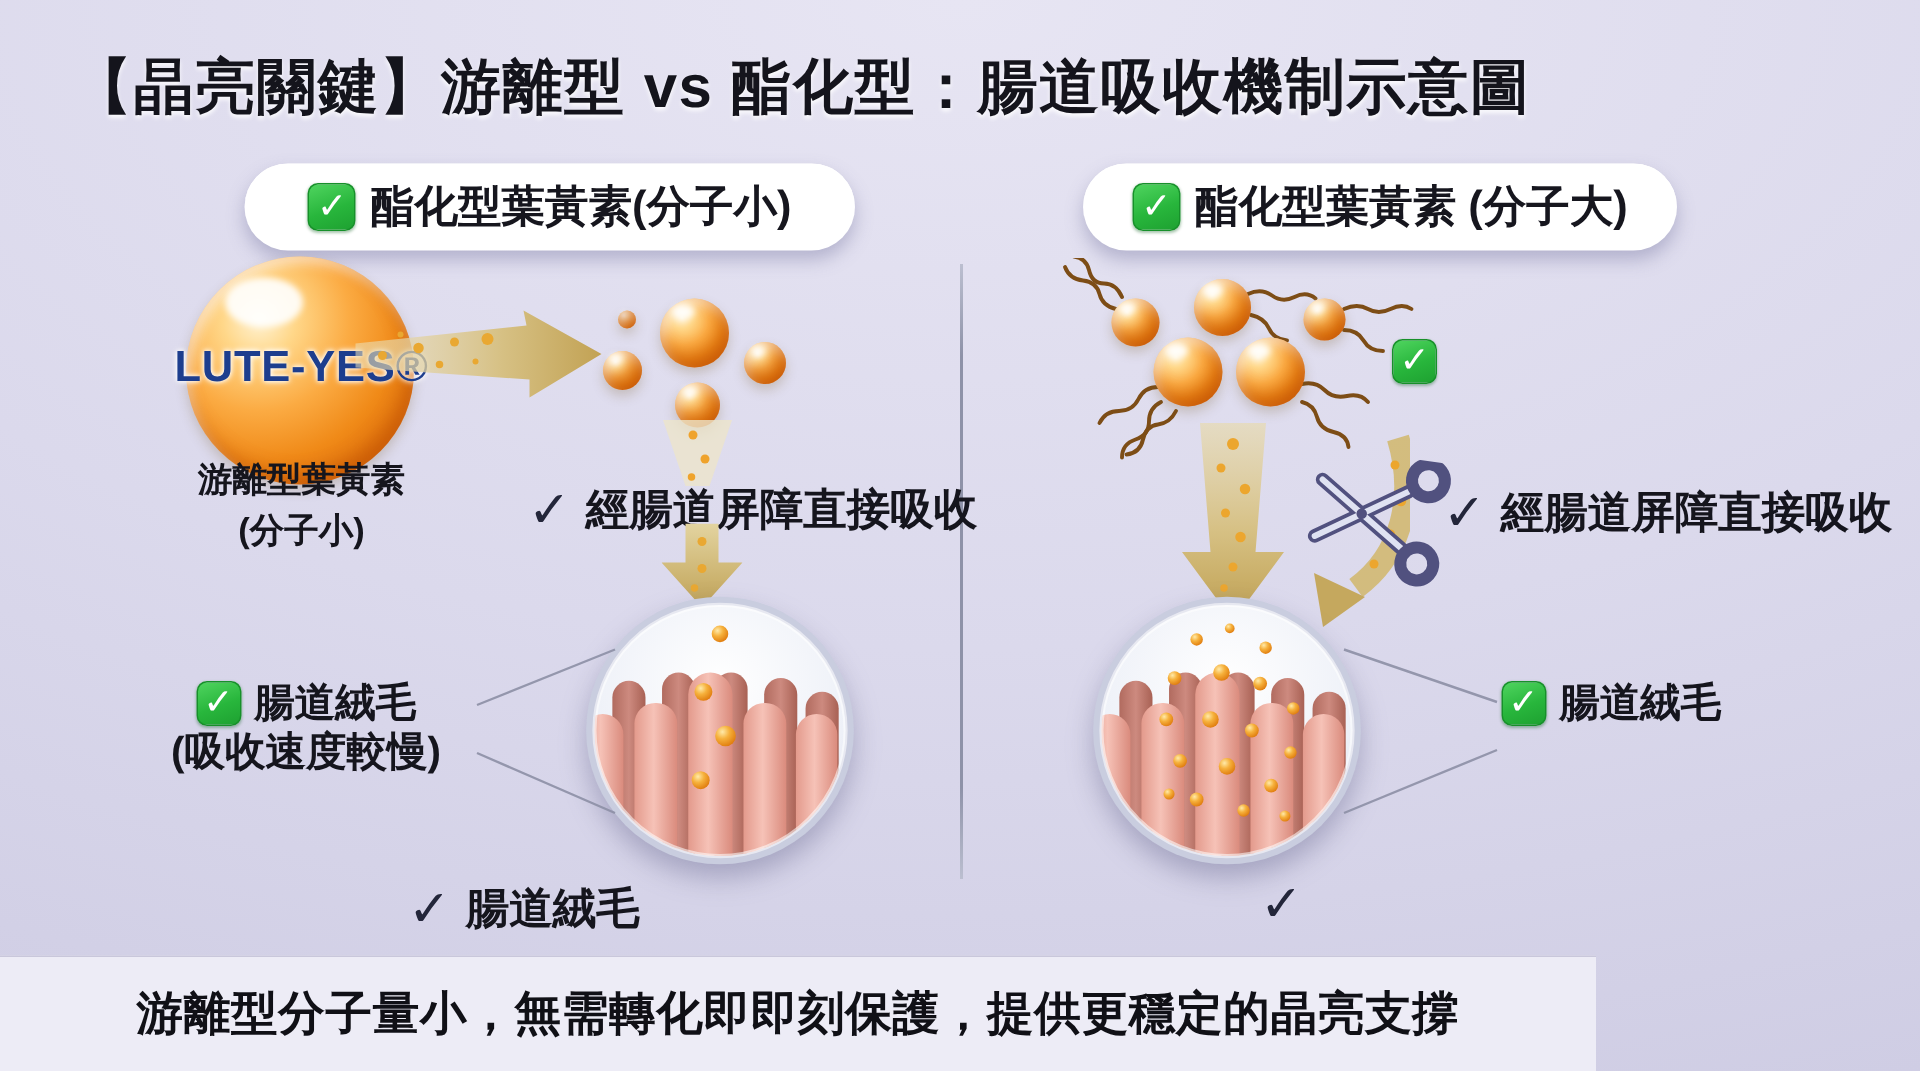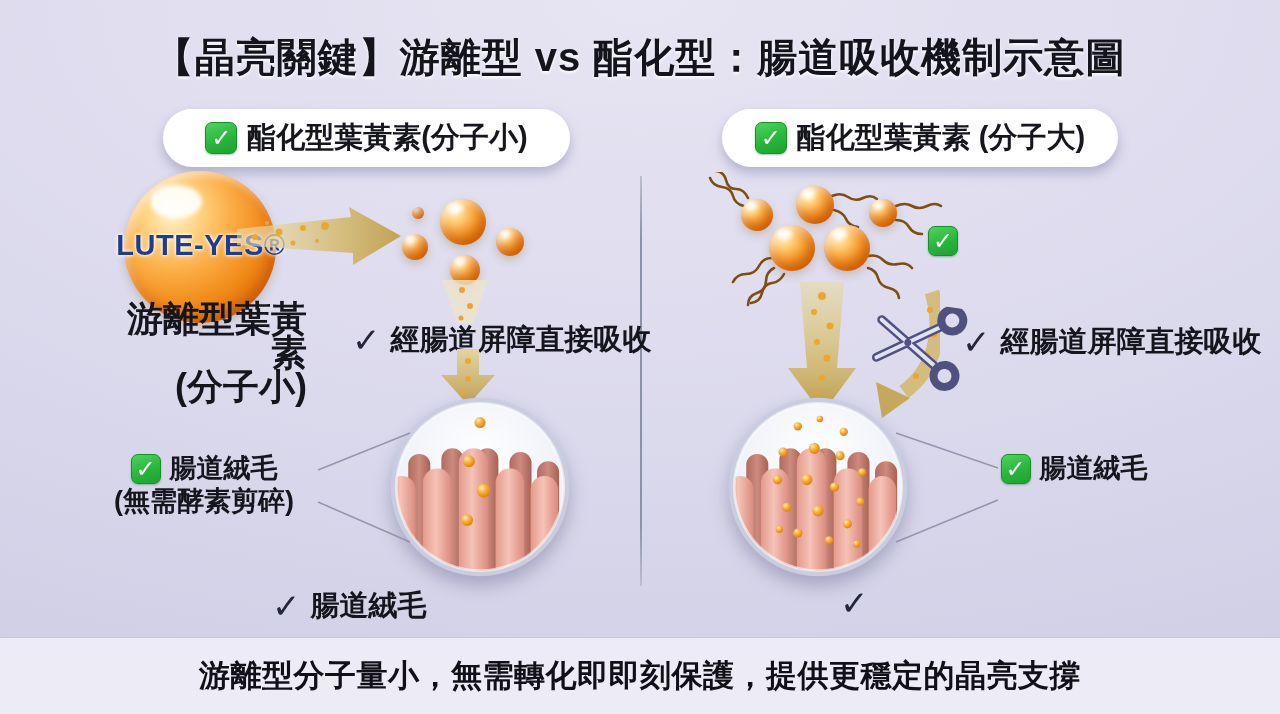--- a/index.html
+++ b/index.html
@@ -6,23 +6,24 @@
   html,body { width:1280px; height:714px; overflow:hidden; }
   body {
     font-family:"Liberation Sans","DejaVu Sans",sans-serif;
     position:relative;
     background:radial-gradient(120% 110% at 50% 0%, #e7e5f3 0%, #dbd9ec 55%, #cfcde4 100%);
   }
   .abs { position:absolute; }
 
   
   .title {
-    left:0; top:30px; width:1280px; text-align:center;
+    left:0; top:30px; width:1280px; text-align:left;
     font-size:40px; font-weight:800; color:#14141c; letter-spacing:1px;
     text-shadow:0 2px 3px rgba(255,255,255,.9);
+    padding-left:48px;
   }
 
   
   .pill {
     height:58px; background:#ffffff; border-radius:30px;
     display:flex; align-items:center; justify-content:center; gap:10px;
     box-shadow:0 6px 12px rgba(93,91,140,.35), 0 1px 0 #fff inset;
     font-size:29px; font-weight:800; color:#16161e; padding:0 26px;
   }
   .pill-left { left:163px; top:109px; width:407px; }
@@ -64,21 +65,21 @@
   
   .lbl { font-weight:800; color:#15151d; text-align:center; }
   .note { display:flex; align-items:center; gap:10px; font-size:29px; font-weight:800; color:#15151d; }
   .dkcheck { font-size:34px; font-weight:800; color:#23263a; line-height:1; }
   .villi-lbl { font-size:27px; font-weight:800; color:#15151d; line-height:33px; text-align:center; }
   .villi-lbl .row1 { display:flex; align-items:center; justify-content:center; gap:9px; }
 
   .circle-wrap { filter:drop-shadow(0 9px 9px rgba(86,86,128,.38)); }
 
   .footer-band {
-    left:0; top:637px; width:1280px; height:77px;
+    left:0; top:637px; width:1064px; height:77px;
     background:#edecf6; border-top:1px solid #c9c7db;
     display:flex; align-items:center; justify-content:center;
   }
   .footer-text { font-size:31px; font-weight:800; color:#101016; letter-spacing:.5px; }
 
   svg { display:block; }
 </style>
 </head>
 <body>
 
@@ -97,21 +98,21 @@
   <span>酯化型葉黃素 (分子大)</span>
 </div>
 
 <div class="abs divider"></div>
 
 <div>
 
   <div class="sphere" style="left:124px; top:171px; width:152px; height:152px;"></div>
   <div class="abs lutyes-text">LUTE-YES®</div>
 
-  <div class="abs lbl" style="left:95px; top:302px; width:212px; font-size:36px; line-height:34px;text-align:right;">
+  <div class="abs lbl" style="left:95px; top:302px; width:212px; font-size:23px; line-height:34px;">
     <div>游離型葉黃素</div>
     <div>(分子小)</div>
   </div>
 
   <svg class="abs" style="left:233px; top:201px;" width="172" height="72" viewBox="0 0 172 72">
     <defs>
       <linearGradient id="ag1" x1="0" y1="0" x2="1" y2="0">
         <stop offset="0" stop-color="#ece0b8" stop-opacity=".55"></stop>
           <stop offset=".6" stop-color="#d6c083"></stop>
           <stop offset="1" stop-color="#c2a254"></stop>
@@ -219,21 +220,21 @@
     </svg>
   </div>
 
   <div class="abs villi-lbl" style="left:88px; top:452px; width:232px;">
     <div class="row1">
       <span class="gcheck gcheck-sm">
           <span class="mk">✓</span>
         </span>
       <span>腸道絨毛</span>
     </div>
-    <div>(無需酵素剪碎)</div>
+    <div>(吸收速度較慢)</div>
   </div>
 
   <div class="abs note" style="left:272px; top:586px;">
     <span class="dkcheck">✓</span>
     <span>腸道絨毛</span>
   </div>
 </div>
 
 <div>
 

